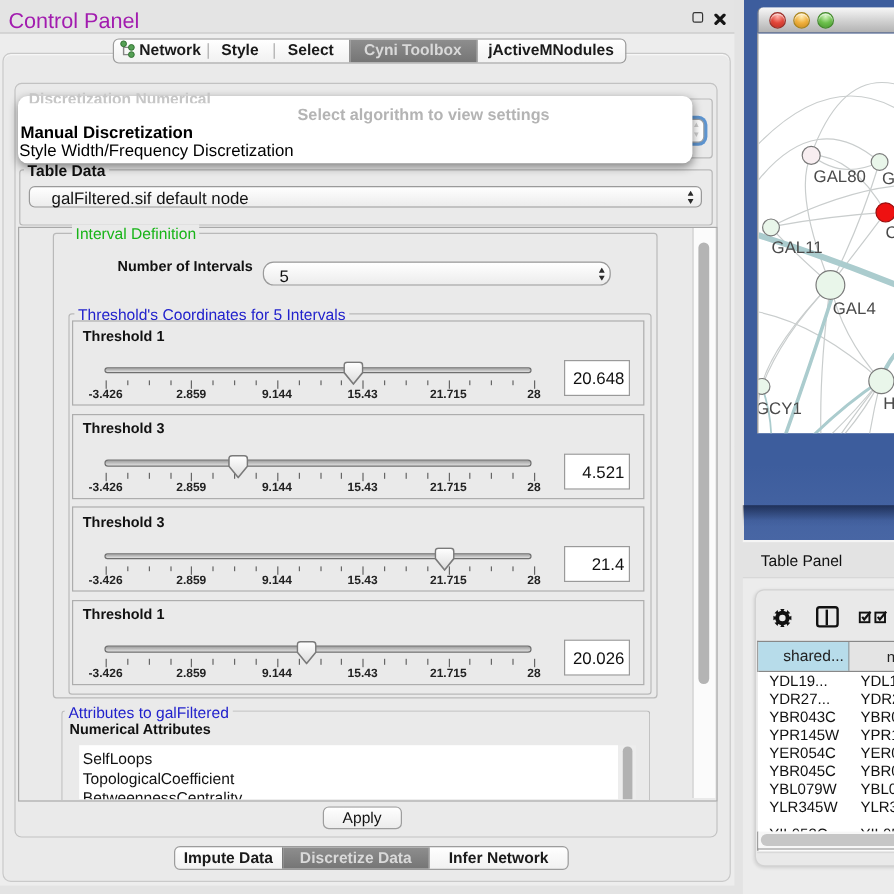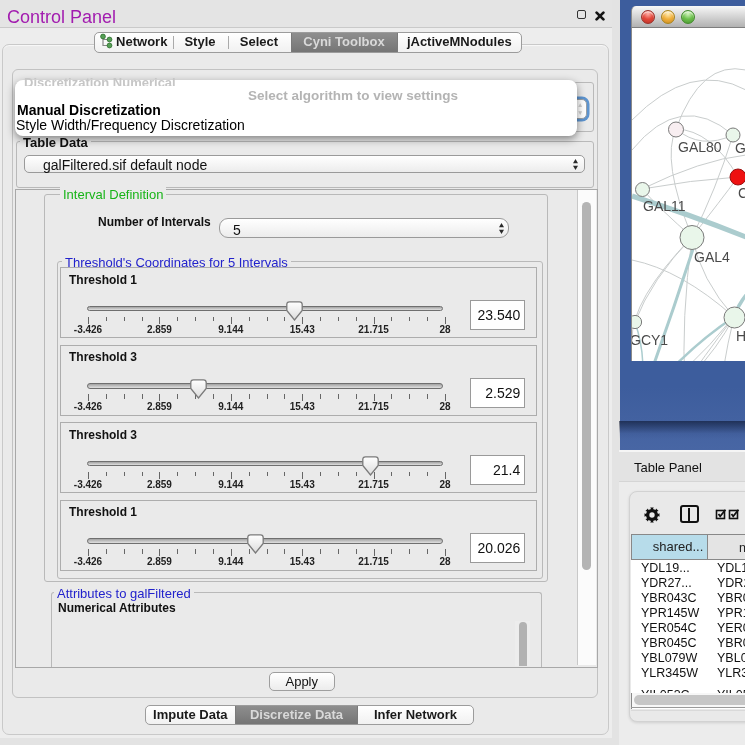--- a/index.html
+++ b/index.html
@@ -95,21 +95,21 @@
         <div class="abs" style="left:354.0px;top:55.5px;width:60px;text-align:center;font-size:10px;font-weight:bold;color:#222;">28</div>
         <svg class="abs" style="left:224.6px;top:33px" width="17" height="20" viewBox="0 0 17 20">
           <path d="M3.5 0.8 H13.5 Q16.2 0.8 16.2 3.5 V9.5 L8.5 19 L0.8 9.5 V3.5 Q0.8 0.8 3.5 0.8 Z" fill="url(#tg1)" stroke="#7a7a7a" stroke-width="1.3"></path>
           <defs>
             <linearGradient id="tg1" x1="0" y1="0" x2="0" y2="1">
               <stop offset="0" stop-color="#ffffff"></stop>
               <stop offset="1" stop-color="#dcdcdc"></stop>
             </linearGradient>
           </defs>
         </svg>
-        <div class="abs" style="left:409.3px;top:32px;width:49px;height:28px;background:#fff;border:1px solid #9a9a9a;font-size:14px;color:#111;line-height:28px;text-align:right;padding-right:4px;">23.540</div>
+        <div class="abs" style="left:409.3px;top:32px;width:49px;height:28px;background:#fff;border:1px solid #9a9a9a;font-size:14px;color:#111;line-height:28px;text-align:right;padding-right:4px;">20.648</div>
       </div>
       <div class="abs" style="left:60px;top:344.5px;width:475px;height:69px;background:#eaeaea;border:1px solid #adadad;">
         <div class="abs" style="left:8px;top:4.5px;font-size:12px;font-weight:bold;color:#111;">Threshold 3</div>
         <div class="abs" style="left:26px;top:37.5px;width:354px;height:3.5px;background:linear-gradient(#a2a2a2,#e0e0e0);border:1px solid #6f6f6f;border-radius:3px;"></div>
         <div class="abs" style="left:27.0px;top:48.5px;width:1px;height:7px;background:#666;"></div>
         <div class="abs" style="left:44.9px;top:48.5px;width:1px;height:4.5px;background:#666;"></div>
         <div class="abs" style="left:62.7px;top:48.5px;width:1px;height:4.5px;background:#666;"></div>
         <div class="abs" style="left:80.5px;top:48.5px;width:1px;height:4.5px;background:#666;"></div>
         <div class="abs" style="left:98.4px;top:48.5px;width:1px;height:7px;background:#666;"></div>
         <div class="abs" style="left:116.3px;top:48.5px;width:1px;height:4.5px;background:#666;"></div>
@@ -136,21 +136,21 @@
         <div class="abs" style="left:354.0px;top:55.5px;width:60px;text-align:center;font-size:10px;font-weight:bold;color:#222;">28</div>
         <svg class="abs" style="left:129.2px;top:33px" width="17" height="20" viewBox="0 0 17 20">
           <path d="M3.5 0.8 H13.5 Q16.2 0.8 16.2 3.5 V9.5 L8.5 19 L0.8 9.5 V3.5 Q0.8 0.8 3.5 0.8 Z" fill="url(#tg2)" stroke="#7a7a7a" stroke-width="1.3"></path>
           <defs>
             <linearGradient id="tg2" x1="0" y1="0" x2="0" y2="1">
               <stop offset="0" stop-color="#ffffff"></stop>
               <stop offset="1" stop-color="#dcdcdc"></stop>
             </linearGradient>
           </defs>
         </svg>
-        <div class="abs" style="left:409.3px;top:32px;width:49px;height:28px;background:#fff;border:1px solid #9a9a9a;font-size:14px;color:#111;line-height:28px;text-align:right;padding-right:4px;">2.529</div>
+        <div class="abs" style="left:409.3px;top:32px;width:49px;height:28px;background:#fff;border:1px solid #9a9a9a;font-size:14px;color:#111;line-height:28px;text-align:right;padding-right:4px;">4.521</div>
       </div>
       <div class="abs" style="left:60px;top:422px;width:475px;height:69px;background:#eaeaea;border:1px solid #adadad;">
         <div class="abs" style="left:8px;top:4.5px;font-size:12px;font-weight:bold;color:#111;">Threshold 3</div>
         <div class="abs" style="left:26px;top:37.5px;width:354px;height:3.5px;background:linear-gradient(#a2a2a2,#e0e0e0);border:1px solid #6f6f6f;border-radius:3px;"></div>
         <div class="abs" style="left:27.0px;top:48.5px;width:1px;height:7px;background:#666;"></div>
         <div class="abs" style="left:44.9px;top:48.5px;width:1px;height:4.5px;background:#666;"></div>
         <div class="abs" style="left:62.7px;top:48.5px;width:1px;height:4.5px;background:#666;"></div>
         <div class="abs" style="left:80.5px;top:48.5px;width:1px;height:4.5px;background:#666;"></div>
         <div class="abs" style="left:98.4px;top:48.5px;width:1px;height:7px;background:#666;"></div>
         <div class="abs" style="left:116.3px;top:48.5px;width:1px;height:4.5px;background:#666;"></div>
@@ -225,20 +225,23 @@
             </linearGradient>
           </defs>
         </svg>
         <div class="abs" style="left:409.3px;top:32px;width:49px;height:28px;background:#fff;border:1px solid #9a9a9a;font-size:14px;color:#111;line-height:28px;text-align:right;padding-right:4px;">20.026</div>
       </div>
     </div>
 
   <div class="abs" style="left:51px;top:592px;width:489px;height:74px;border:1px solid #b9b9b9;border-bottom:none;border-radius:3px 3px 0 0;"></div>
   <div class="abs" style="left:54px;top:585.5px;background:#eaeaea;padding:0 3px;font-size:13px;color:#2222cc;">Attributes to galFiltered</div>
   <div class="abs" style="left:58px;top:601px;font-size:12px;font-weight:bold;color:#111;">Numerical Attributes</div>
+  <div class="abs" style="left:66px;top:620.5px;width:449px;height:45px;background:#fff;overflow:hidden;">
+    <div style="font-size:13px;color:#111;padding:4px 0 0 3px;line-height:16.2px;">SelfLoops<br>TopologicalCoefficient<br>BetweennessCentrality</div>
+  </div>
   <div class="abs" style="left:515px;top:620.5px;width:14.5px;height:45px;background:#ededed;"></div>
   <div class="abs" style="left:518.5px;top:622px;width:8.5px;height:44px;background:#b2b2b2;border-radius:4.5px 4.5px 0 0;"></div>
 
   <div class="abs" style="left:268.5px;top:671.5px;width:64.5px;height:17px;background:linear-gradient(#ffffff,#ececec);border:1px solid #9e9e9e;border-radius:5px;text-align:center;font-size:13px;color:#111;line-height:17.5px;">Apply</div>
 
   <div class="abs" id="bottabs" style="left:144.5px;top:704.5px;height:21px;"><div style="position:relative;display:inline-block;height:18.5px;border:1px solid #9c9c9c;border-radius:5px;background:linear-gradient(#ffffff,#f1f1f1);overflow:hidden;vertical-align:top;"><div style="display:inline-block;box-sizing:border-box;vertical-align:top;height:18.5px;line-height:18px;width:89.5px;text-align:center;font-size:13px;font-weight:bold;position:relative;color:#1a1a1a;">Impute Data</div><div style="display:inline-block;box-sizing:border-box;vertical-align:top;height:18.5px;line-height:18px;width:123px;text-align:center;font-size:13px;font-weight:bold;position:relative;background:linear-gradient(#8e8e8e,#757575);color:#d9d9d9;border-left:1px solid #7a7a7a;border-right:1px solid #7a7a7a;">Discretize Data</div><div style="display:inline-block;box-sizing:border-box;vertical-align:top;height:18.5px;line-height:18px;width:115px;text-align:center;font-size:13px;font-weight:bold;position:relative;color:#1a1a1a;">Infer Network</div></div></div>
 </div>
 
 <div class="abs" style="left:14.5px;top:80px;width:562.5px;height:55.5px;background:#fff;border-radius:8px;box-shadow:0 3px 8px rgba(0,0,0,.45);"></div>
 <div class="abs" style="left:24px;top:74.5px;height:11.5px;overflow:hidden;font-size:13px;font-weight:bold;color:#c6c6c6;">Discretization Numerical</div>

